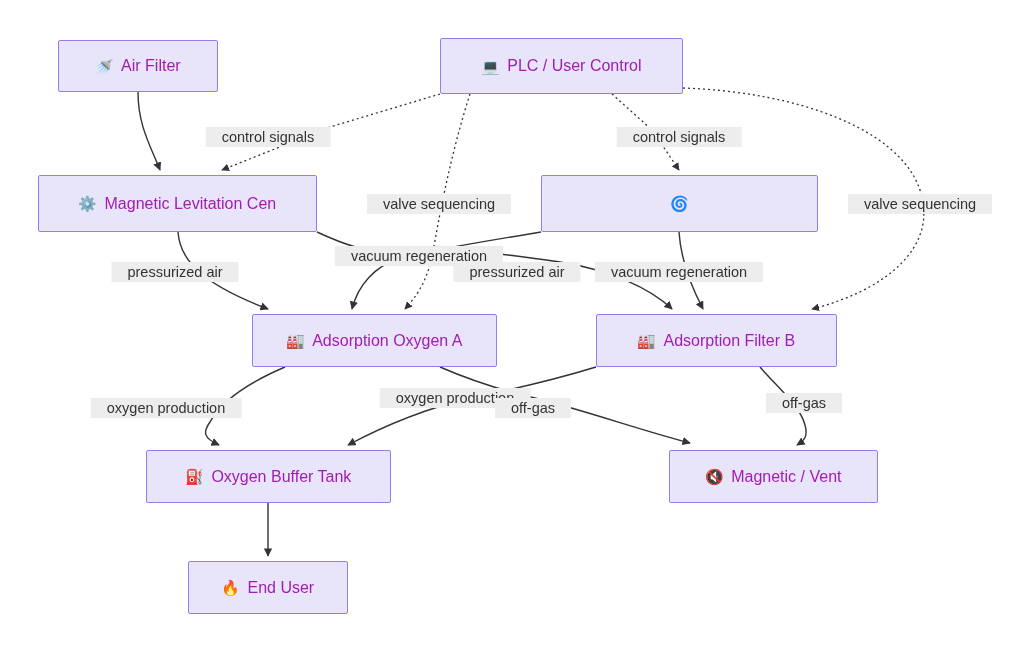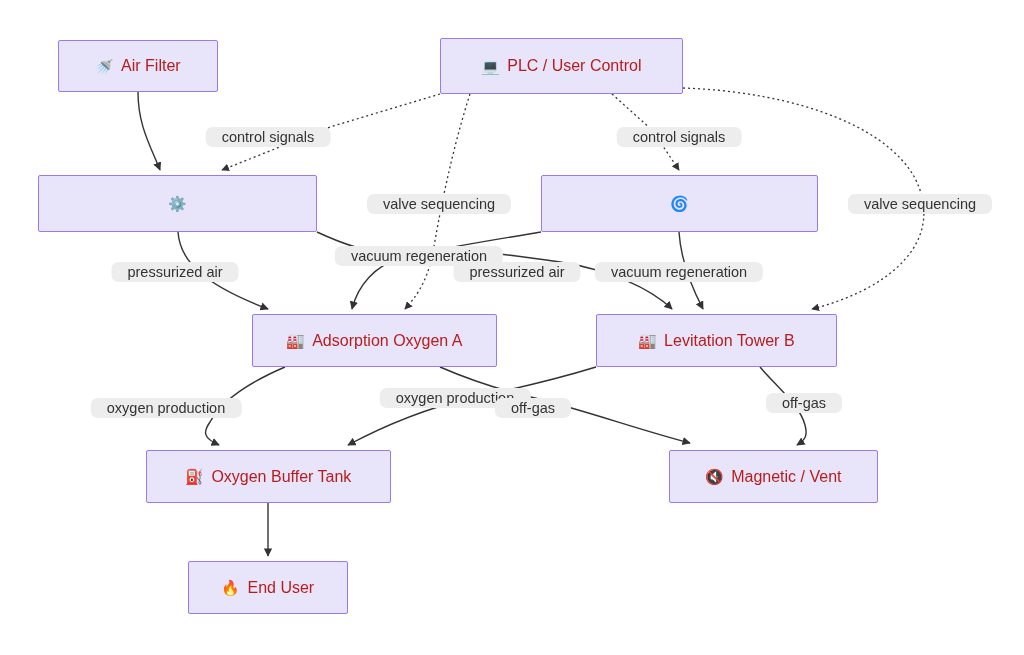--- a/index.html
+++ b/index.html
@@ -47,34 +47,33 @@
     align-items: center;
     gap: 7px;
     padding: 0 6px;
   }
   .node .nicon {
     font-size: 15px;
     line-height: 1;
     display: inline-block;
   }
   .node .ntext {
-    color: #b91c1c;
+    color: #a21caf;
     text-align: center;
   }
   .edge-label {
     position: absolute;
     background: #ededed;
     color: #333333;
     font-size: 14.5px;
     font-family: "Liberation Sans", sans-serif;
     white-space: nowrap;
     line-height: 18px;
     padding: 1px 16px;
     transform: translate(-50%, -50%);
-    border-radius: 7px;
   }
 </style>
 </head>
 <body>
 
 <div id="canvas">
 
   <svg class="edges" viewBox="0 0 1024 655">
     <defs>
       <marker id="arrow" viewBox="0 0 10 10" refX="9" refY="5" markerWidth="6" markerHeight="6" orient="auto-start-reverse">
@@ -124,40 +123,41 @@
   <div class="node" style="left:440px;top:38px;width:243px;height:56px;">
     <span class="nlabel">
       <span class="nicon">💻</span>
       <span class="ntext">PLC / User Control</span>
     </span>
   </div>
 
   <div class="node" style="left:38px;top:175px;width:279px;height:57px;">
     <span class="nlabel">
       <span class="nicon">⚙️</span>
+      <span class="ntext">Magnetic Levitation Cen</span>
     </span>
   </div>
 
   <div class="node" style="left:541px;top:175px;width:277px;height:57px;">
     <span class="nlabel">
       <span class="nicon">🌀</span>
     </span>
   </div>
 
   <div class="node" style="left:252px;top:314px;width:245px;height:53px;">
     <span class="nlabel">
       <span class="nicon">🏭</span>
       <span class="ntext">Adsorption Oxygen A</span>
     </span>
   </div>
 
   <div class="node" style="left:596px;top:314px;width:241px;height:53px;">
     <span class="nlabel">
       <span class="nicon">🏭</span>
-      <span class="ntext">Levitation Tower B</span>
+      <span class="ntext">Adsorption Filter B</span>
     </span>
   </div>
 
   <div class="node" style="left:146px;top:450px;width:245px;height:53px;">
     <span class="nlabel">
       <span class="nicon">⛽</span>
       <span class="ntext">Oxygen Buffer Tank</span>
     </span>
   </div>
 

